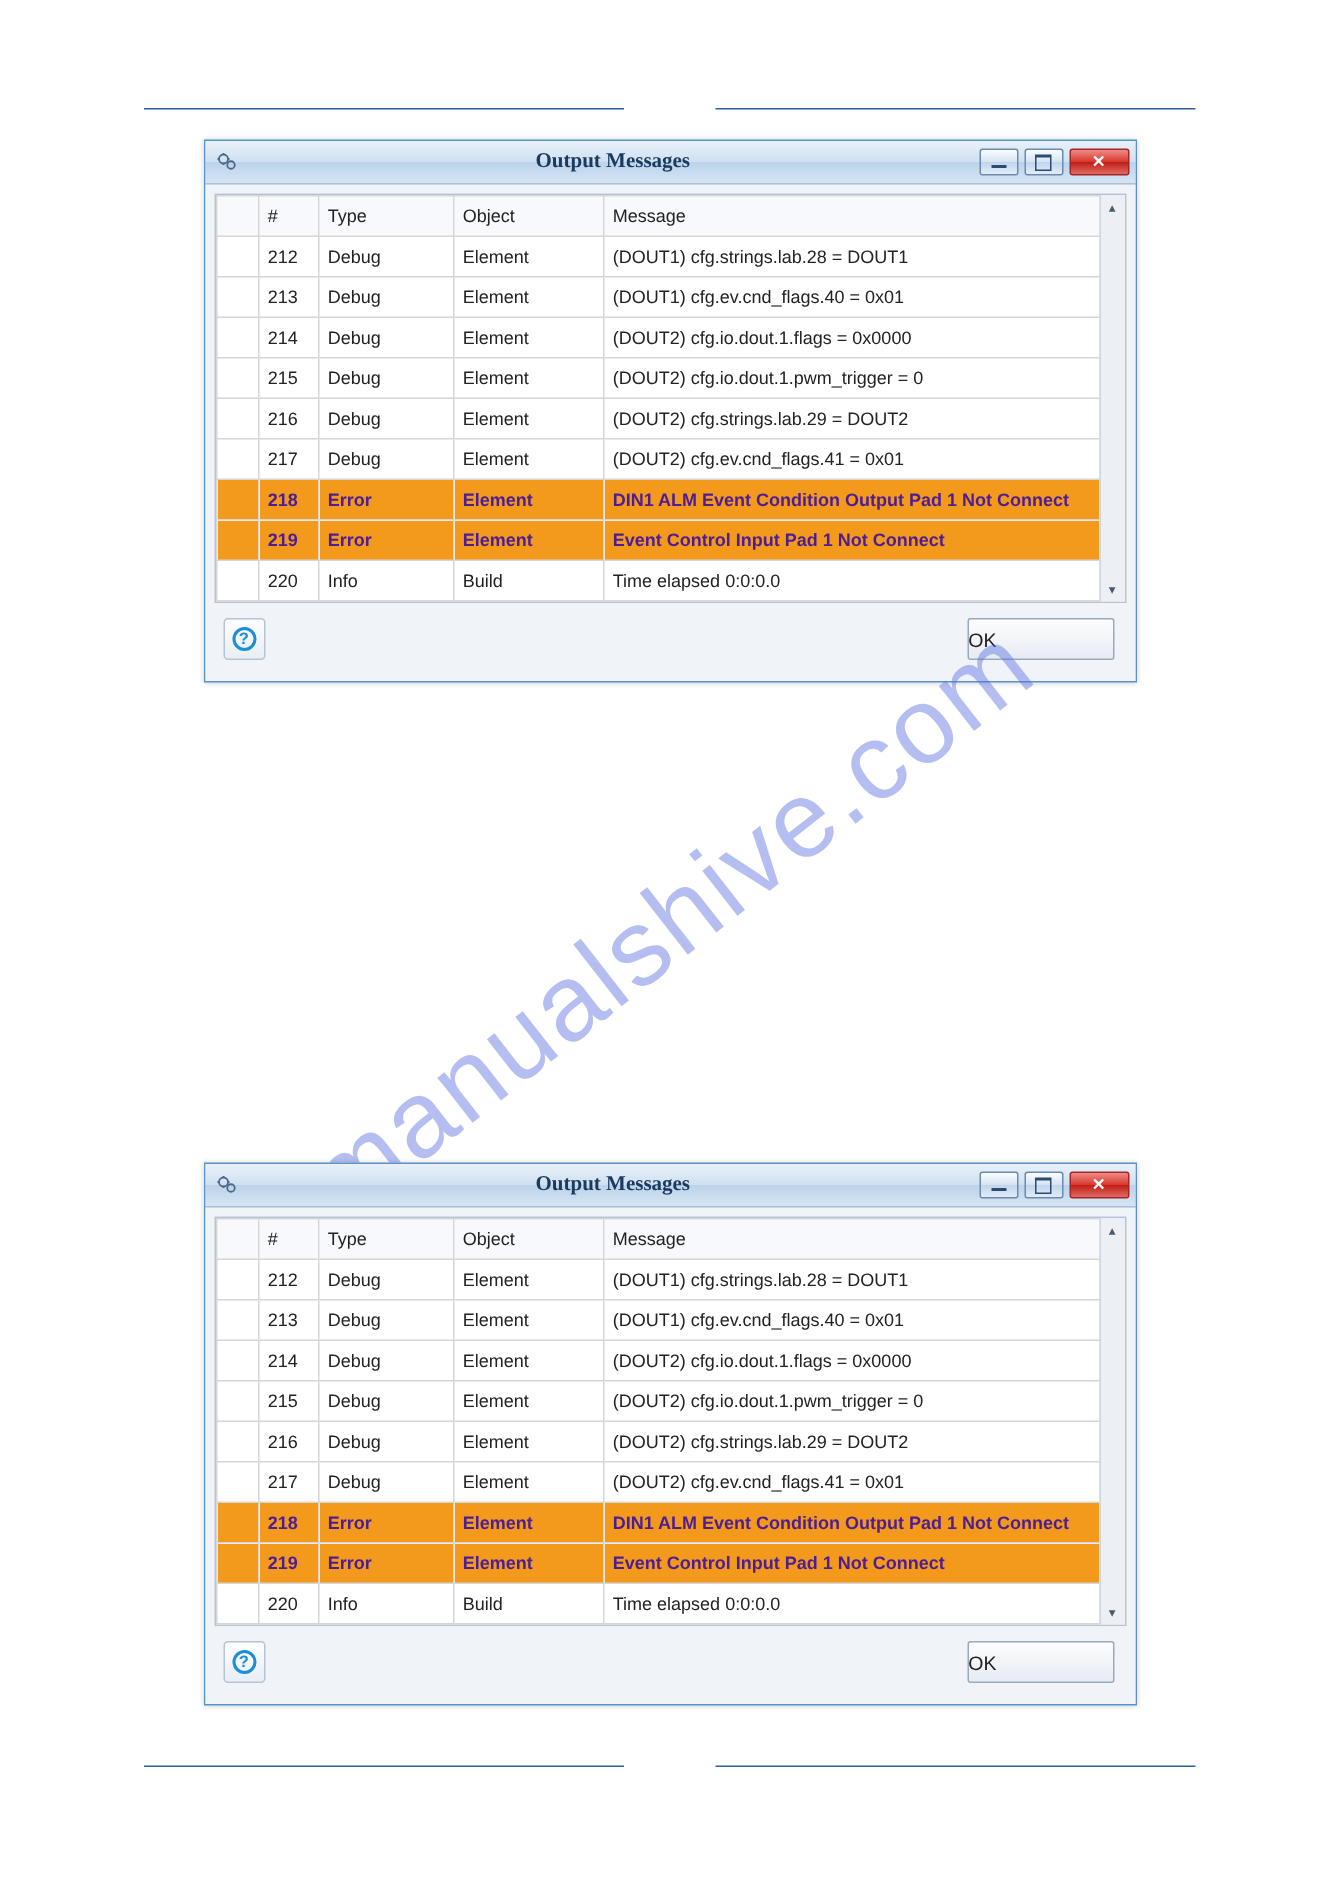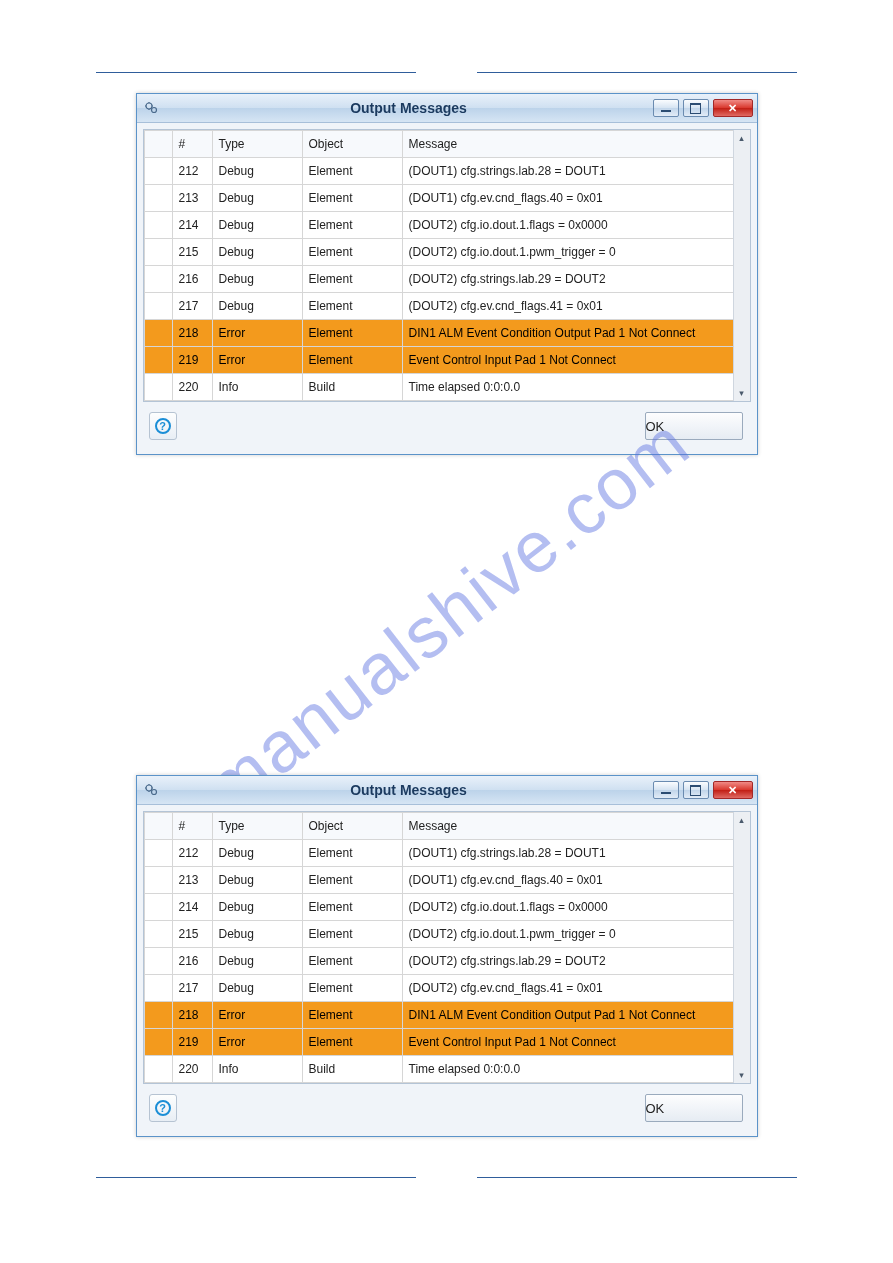--- a/index.html
+++ b/index.html
@@ -51,20 +51,21 @@
     margin: 0 6px;
     display: inline-flex;
     align-items: center; justify-content: center;
   }
   .titlebar .title {
     flex: 1;
     text-align: center;
     font-weight: 600;
     font-size: 14px;
     color: #1b3a5f;
+    font-family: Liberation Serif, serif;
   }
   .win-controls {
     display: flex;
     align-items: center;
     padding-right: 4px;
     gap: 4px;
   }
   .win-btn {
     height: 18px;
     border: 1px solid #6a8bb0;
@@ -132,21 +133,22 @@
     color: #222;
   }
   col.c-blank { width: 28px; }
   col.c-num   { width: 40px; }
   col.c-type  { width: 90px; }
   col.c-obj   { width: 100px; }
   col.c-msg   { }
 
   tr.lvl-Error td {
     background: #f39a1d;
-    color: #000000;
+    color: #4c1d95;
+    font-weight: bold;
   }
 
   .footer {
     display: flex;
     align-items: center;
     justify-content: space-between;
     padding: 10px 8px 8px 6px;
   }
   .help-btn {
     width: 26px; height: 26px;

